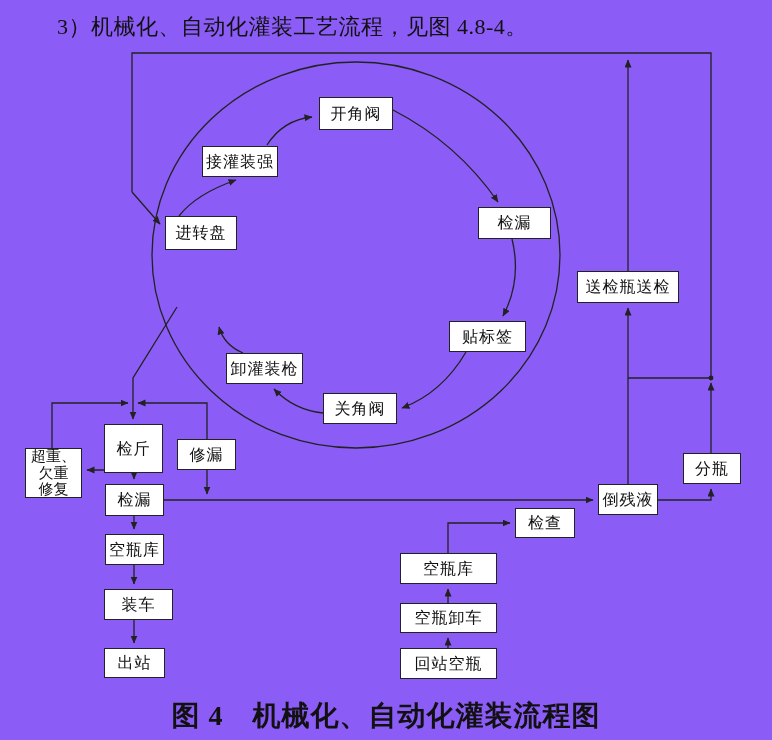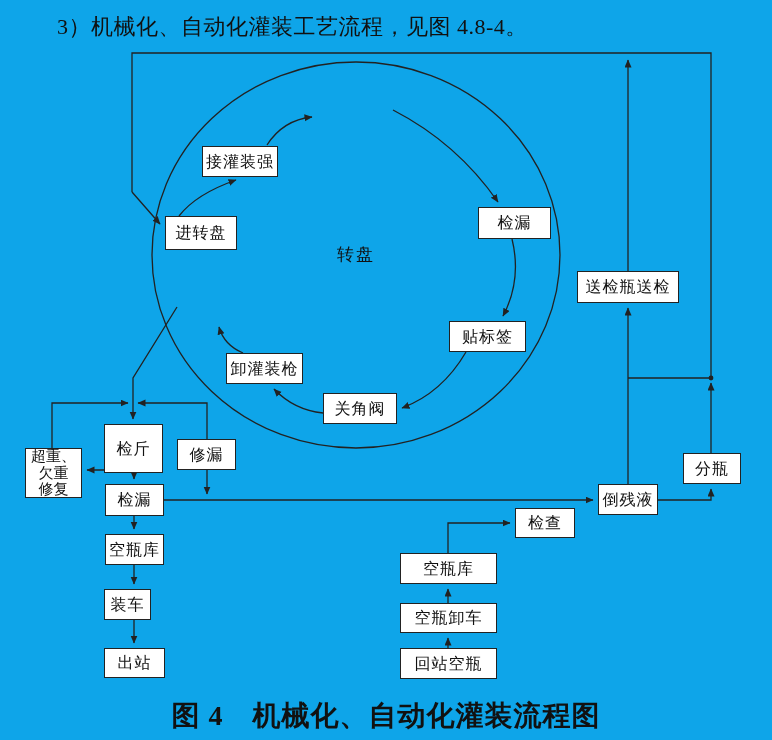--- a/index.html
+++ b/index.html
@@ -1,17 +1,17 @@
 <!DOCTYPE html>
 <html><head>
 <meta charset="utf-8">
 <style>
   html,body { margin:0; padding:0; background:#ffffff; }
   .canvas {
-    position:relative; width:772px; height:740px; background:#0ea5e9;
+    position:relative; width:772px; height:740px; background:#8b5cf6;
     font-family:"Liberation Serif","DejaVu Serif",serif; color:#111;
     overflow:hidden;
   }
   .title {
     position:absolute; left:57px; top:12px; font-size:22px; letter-spacing:0.5px;
     white-space:nowrap;
   }
   .caption {
     position:absolute; left:0; top:697px; width:772px; text-align:center;
     font-size:28px; font-weight:bold; letter-spacing:1px;
@@ -88,41 +88,41 @@
       <path class="ln" marker-end="url(#arr)" d="M179,216 Q196,194 236,180"></path>
       <path class="ln" marker-end="url(#arr)" d="M267,145 Q283,120 312,117"></path>
       <path class="ln" marker-end="url(#arr)" d="M393,110 Q457,143 498,202"></path>
       <path class="ln" marker-end="url(#arr)" d="M512,239 Q522,280 503,316"></path>
       <path class="ln" marker-end="url(#arr)" d="M466,352 Q442,393 402,408"></path>
       <path class="ln" marker-end="url(#arr)" d="M323,413 Q294,410 274,389"></path>
       <path class="ln" marker-end="url(#arr)" d="M243,353 Q224,345 219,327"></path>
     </g>
   </svg>
 
+  <div class="node" style="left:319px;top:97px;width:74px;height:33px">开角阀</div>
   <div class="node" style="left:165px;top:216px;width:72px;height:34px">进转盘</div>
   <div class="node" style="left:202px;top:146px;width:76px;height:31px">接灌装强</div>
   <div class="node" style="left:478px;top:207px;width:73px;height:32px">检漏</div>
   <div class="node" style="left:449px;top:321px;width:77px;height:31px">贴标签</div>
   <div class="node" style="left:226px;top:353px;width:77px;height:31px">卸灌装枪</div>
   <div class="node" style="left:323px;top:393px;width:74px;height:31px">关角阀</div>
 
-  <div class="center-label">转盘</div>
 
   <div class="node" style="left:577px;top:271px;width:102px;height:32px">送检瓶送检</div>
   <div class="node" style="left:683px;top:453px;width:58px;height:31px">分瓶</div>
   <div class="node" style="left:598px;top:484px;width:60px;height:31px">倒残液</div>
 
   <div class="node" style="left:104px;top:424px;width:59px;height:49px">检斤</div>
   <div class="node" style="left:177px;top:439px;width:59px;height:31px">修漏</div>
   <div class="node small" style="left:25px;top:448px;width:57px;height:50px">超重、
 欠重
 修复</div>
   <div class="node" style="left:105px;top:484px;width:59px;height:32px">检漏</div>
   <div class="node" style="left:105px;top:534px;width:59px;height:31px">空瓶库</div>
-  <div class="node" style="left:104px;top:589px;width:47px;height:31px">装车</div>
+  <div class="node" style="left:104px;top:589px;width:69px;height:31px">装车</div>
   <div class="node" style="left:104px;top:648px;width:61px;height:30px">出站</div>
 
   <div class="node" style="left:515px;top:508px;width:60px;height:30px">检查</div>
   <div class="node" style="left:400px;top:553px;width:97px;height:31px">空瓶库</div>
   <div class="node" style="left:400px;top:648px;width:97px;height:31px">回站空瓶</div>
   <div class="node" style="left:400px;top:603px;width:97px;height:30px">空瓶卸车</div>
 
   <div class="caption">图 4　机械化、自动化灌装流程图</div>
 
 </div>

